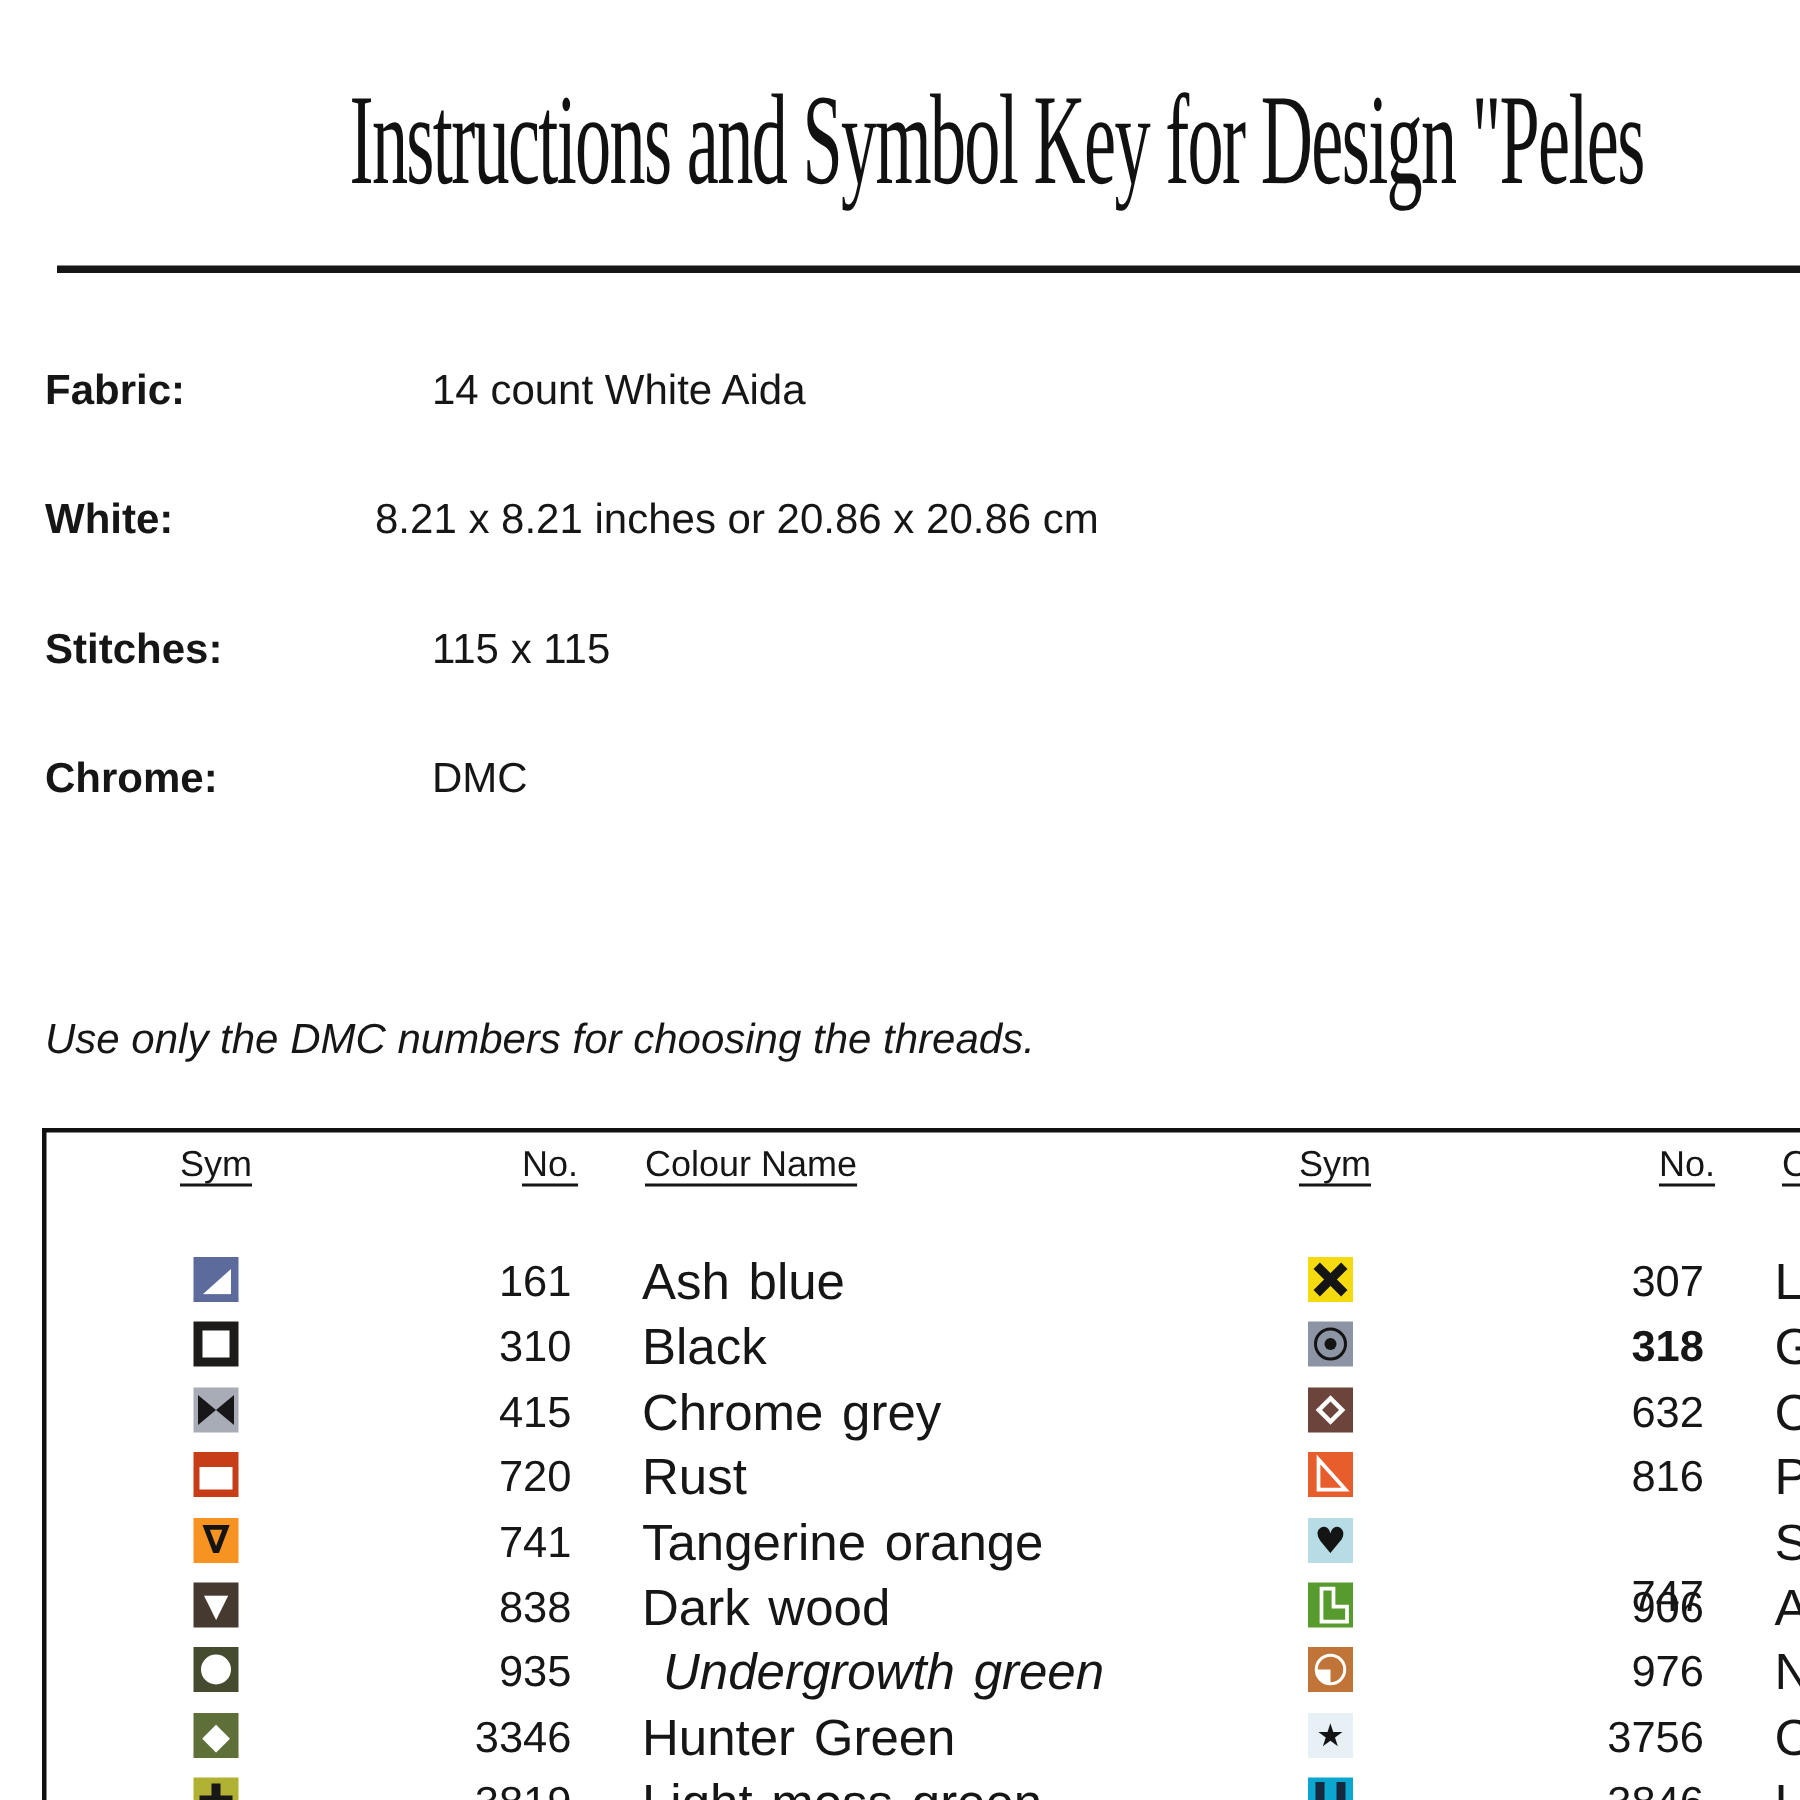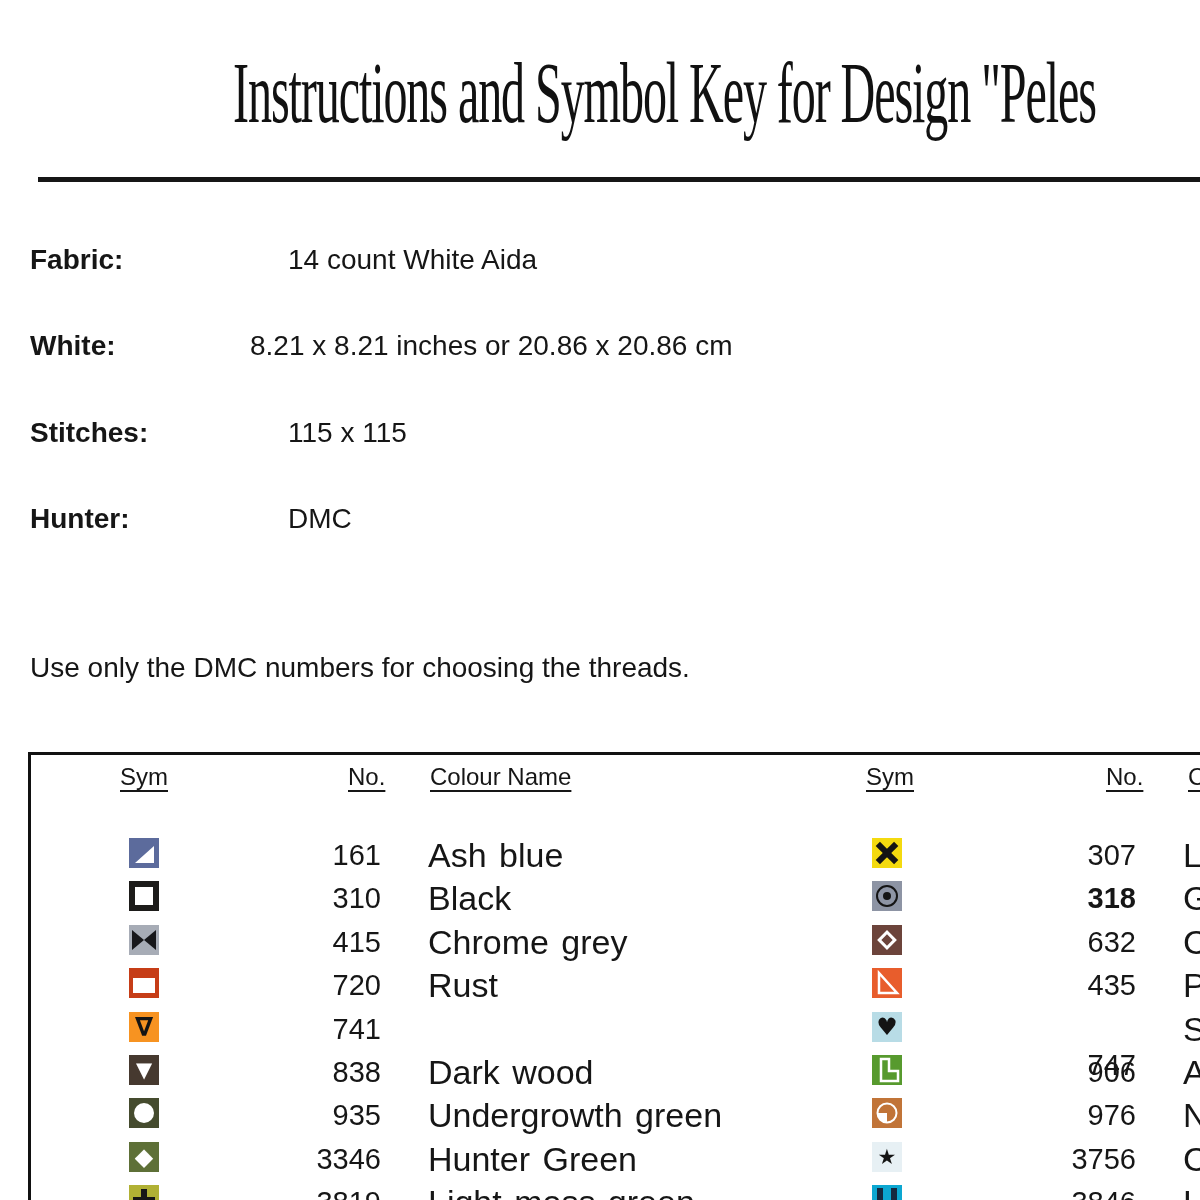--- a/index.html
+++ b/index.html
@@ -54,25 +54,25 @@
   </div>
   <div class="info-row" style="top:329px;">
     <span class="info-label">White:</span>
     <span class="info-value" style="left:220px;">8.21 x 8.21 inches or 20.86 x 20.86 cm</span>
   </div>
   <div class="info-row" style="top:416px;">
     <span class="info-label">Stitches:</span>
     <span class="info-value" style="left:258px;">115 x 115</span>
   </div>
   <div class="info-row" style="top:502px;">
-    <span class="info-label">Hunter:</span>
+    <span class="info-label">Chrome:</span>
     <span class="info-value" style="left:258px;">DMC</span>
   </div>
 
-  <div class="note" style="top:651px;">Use only the DMC numbers for choosing the threads.</div>
+  <div class="note" style="top:676px;font-style:italic;">Use only the DMC numbers for choosing the threads.</div>
 
   <div class="key-table">
     <div class="th" style="left:89px;">Sym</div>
     <div class="th" style="left:317px;">No.</div>
     <div class="th" style="left:399px;">Colour Name</div>
     <div class="th" style="left:835px;">Sym</div>
     <div class="th" style="left:1075px;">No.</div>
     <div class="th" style="left:1157px;">Colour Name</div>
     <div id="rows">
         <div class="t-row" style="top: 85px;">
@@ -102,34 +102,35 @@
             <div class="abs" style="inset: 10px 4px 5px; background: rgb(255, 255, 255);"></div>
           </div>
           <div class="cell-no" style="left: 205px; width: 145px;">720</div>
           <div class="cell-name" style="left: 397px;">Rust</div>
         </div>
         <div class="t-row" style="top: 259px;">
           <div class="sym" style="background: rgb(247, 147, 33); left: 98px;">
             <span class="glyph" style="color: rgb(20, 20, 20); font-size: 26px; font-weight: bold; font-family: &quot;DejaVu Sans&quot;, sans-serif;">∇</span>
           </div>
           <div class="cell-no" style="left: 205px; width: 145px;">741</div>
+          <div class="cell-name" style="left: 397px;">Tangerine orange</div>
         </div>
         <div class="t-row" style="top: 302px;">
           <div class="sym" style="background: rgb(70, 57, 47); left: 98px;">
             <span class="glyph" style="color: rgb(255, 255, 255); font-size: 21px; font-weight: bold; font-family: &quot;DejaVu Sans&quot;, sans-serif;">▼</span>
           </div>
           <div class="cell-no" style="left: 205px; width: 145px;">838</div>
           <div class="cell-name" style="left: 397px;">Dark wood</div>
         </div>
         <div class="t-row" style="top: 345px;">
           <div class="sym" style="background: rgb(69, 75, 46); left: 98px;">
             <div class="abs" style="inset: 5px; background: rgb(255, 255, 255); border-radius: 50%;"></div>
           </div>
           <div class="cell-no" style="left: 205px; width: 145px;">935</div>
-          <div class="cell-name" style="left: 397px;">Undergrowth green</div>
+          <div class="cell-name" style="left: 411px; font-style: italic;">Undergrowth green</div>
         </div>
         <div class="t-row" style="top: 389px;">
           <div class="sym" style="background: rgb(94, 112, 55); left: 98px;">
             <span class="glyph" style="color: rgb(255, 255, 255); font-size: 24px; font-weight: bold; font-family: &quot;DejaVu Sans&quot;, sans-serif;">◆</span>
           </div>
           <div class="cell-no" style="left: 205px; width: 145px;">3346</div>
           <div class="cell-name" style="left: 397px;">Hunter Green</div>
         </div>
         <div class="t-row" style="top: 432px;">
           <div class="sym" style="background: rgb(177, 177, 52); left: 98px;">
@@ -161,21 +162,21 @@
           </div>
           <div class="cell-no" style="left: 960px; width: 145px;">632</div>
           <div class="cell-name" style="left: 1152px;">C</div>
         </div>
         <div class="t-row" style="top: 215px;">
           <div class="sym" style="background: rgb(232, 93, 44); left: 841px;">
             <svg viewBox="0 0 30 30" width="30" height="30">
               <polygon points="7,5 7,25 25,25" fill="none" stroke="#ffffff" stroke-width="2.5"></polygon>
             </svg>
           </div>
-          <div class="cell-no" style="left: 960px; width: 145px;">435</div>
+          <div class="cell-no" style="left: 960px; width: 145px;">816</div>
           <div class="cell-name" style="left: 1152px;">P</div>
         </div>
         <div class="t-row" style="top: 259px;">
           <div class="sym" style="background: rgb(184, 220, 230); left: 841px;">
             <span class="glyph" style="color: rgb(20, 20, 20); font-size: 24px; font-weight: bold; font-family: &quot;DejaVu Sans&quot;, sans-serif;">♥</span>
           </div>
           <div class="cell-no" style="left: 960px; width: 145px; margin-top: 36px;">747</div>
           <div class="cell-name" style="left: 1152px;">S</div>
         </div>
         <div class="t-row" style="top: 302px;">

